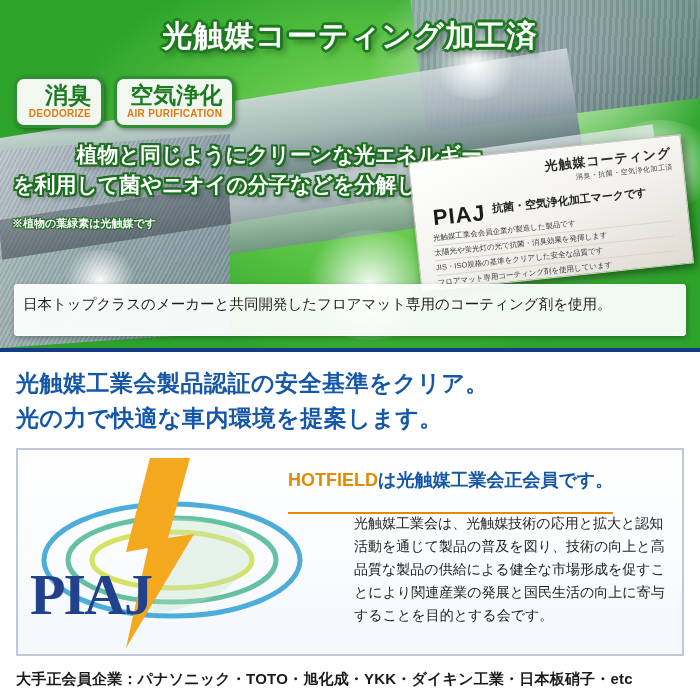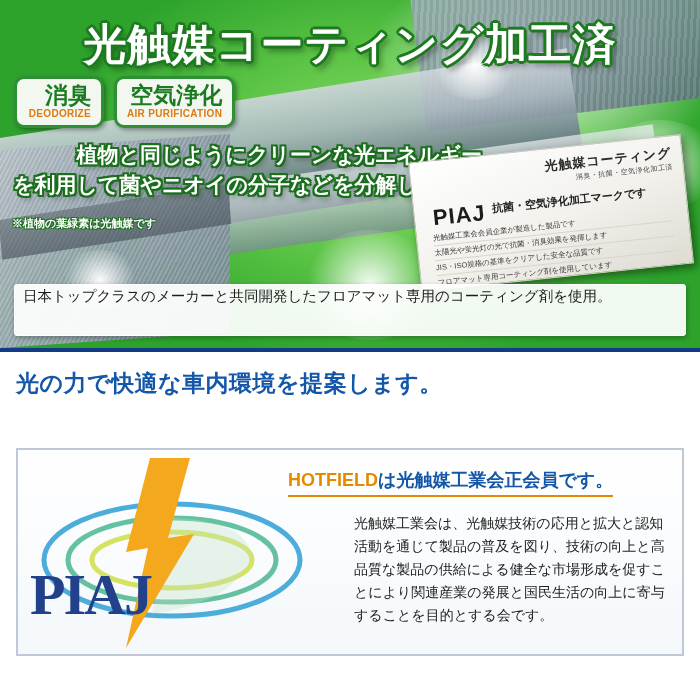--- a/index.html
+++ b/index.html
@@ -87,21 +87,21 @@
     transform: rotate(-8deg);
     opacity: .75;
   }
 
   
   .headline {
     position: absolute;
     left: 0; top: 16px;
     width: 700px;
     text-align: center;
-    font-size: 43px;
+    font-size: 30px;
     font-weight: bold;
     letter-spacing: 1px;
     color: #ffffff;
     text-shadow:
       2px 2px 0 #1e7a1f, -2px 2px 0 #1e7a1f, 2px -2px 0 #1e7a1f, -2px -2px 0 #1e7a1f,
       0 3px 0 #1e7a1f, 3px 0 0 #1e7a1f, 0 -3px 0 #1e7a1f, -3px 0 0 #1e7a1f,
       4px 5px 6px rgba(0,0,0,0.45);
     white-space: nowrap;
   }
 
@@ -221,21 +221,21 @@
   
   .note-box {
     position: absolute;
     left: 14px; top: 284px;
     width: 672px;
     height: 52px;
     background: rgba(255,255,255,0.93);
     border: 1px solid #ffffff;
     border-radius: 3px;
     box-shadow: 1px 2px 5px rgba(0,0,0,0.3);
-    padding: 0 8px;
+    padding: 8px 8px;
     box-sizing: border-box;
   }
   .note-line {
     font-size: 14.5px;
     color: #1b1b1b;
     line-height: 1.55;
     white-space: nowrap;
   }
 
   
@@ -282,21 +282,21 @@
     letter-spacing: -2px;
     font-family: "Liberation Serif", serif;
   }
   .piaj-title {
     position: absolute;
     left: 270px; top: 18px;
     font-size: 18px;
     font-weight: bold;
     color: #e38a00;
     border-bottom: 2px solid #e38a00;
-    padding-bottom: 3px;
+    padding-bottom: 20px;
     white-space: nowrap;
   }
   .piaj-title .blue { color: #1457a8; }
   .piaj-body {
     position: absolute;
     left: 336px; top: 62px;
     width: 320px;
     font-size: 14px;
     color: #222;
     line-height: 1.65;
@@ -362,20 +362,21 @@
     </div>
 
     <div class="note-box">
       <div class="note-line">日本トップクラスのメーカーと共同開発したフロアマット専用のコーティング剤を使用。</div>
     </div>
   </div>
 
   <div class="bottom-panel">
 
     <div class="bottom-head">
+      <div>光触媒工業会製品認証の安全基準をクリア。</div>
       <div>光の力で快適な車内環境を提案します。</div>
     </div>
 
     <div class="piaj-box">
 
       <div class="piaj-logo">
         <svg width="300" height="194" viewBox="0 0 300 194">
           <ellipse cx="150" cy="104" rx="128" ry="56" fill="none" stroke="#2e9fd4" stroke-width="5" opacity="0.85"></ellipse>
           <ellipse cx="150" cy="104" rx="104" ry="42" fill="none" stroke="#3fb28a" stroke-width="5" opacity="0.8"></ellipse>
           <ellipse cx="150" cy="104" rx="80" ry="28" fill="none" stroke="#cddc3a" stroke-width="5" opacity="0.8"></ellipse>
@@ -385,14 +386,15 @@
         <div class="piaj-text">PIAJ</div>
       </div>
 
       <div class="piaj-title">
         <span>HOTFIELD</span><span class="blue">は光触媒工業会正会員です。</span>
       </div>
 
       <div class="piaj-body">光触媒工業会は、光触媒技術の応用と拡大と認知活動を通じて製品の普及を図り、技術の向上と高品質な製品の供給による健全な市場形成を促すことにより関連産業の発展と国民生活の向上に寄与することを目的とする会です。</div>
     </div>
 
+    <div class="members">大手正会員企業：パナソニック・TOTO・旭化成・YKK・ダイキン工業・日本板硝子・etc</div>
   </div>
 </div>
 
 </body></html>

